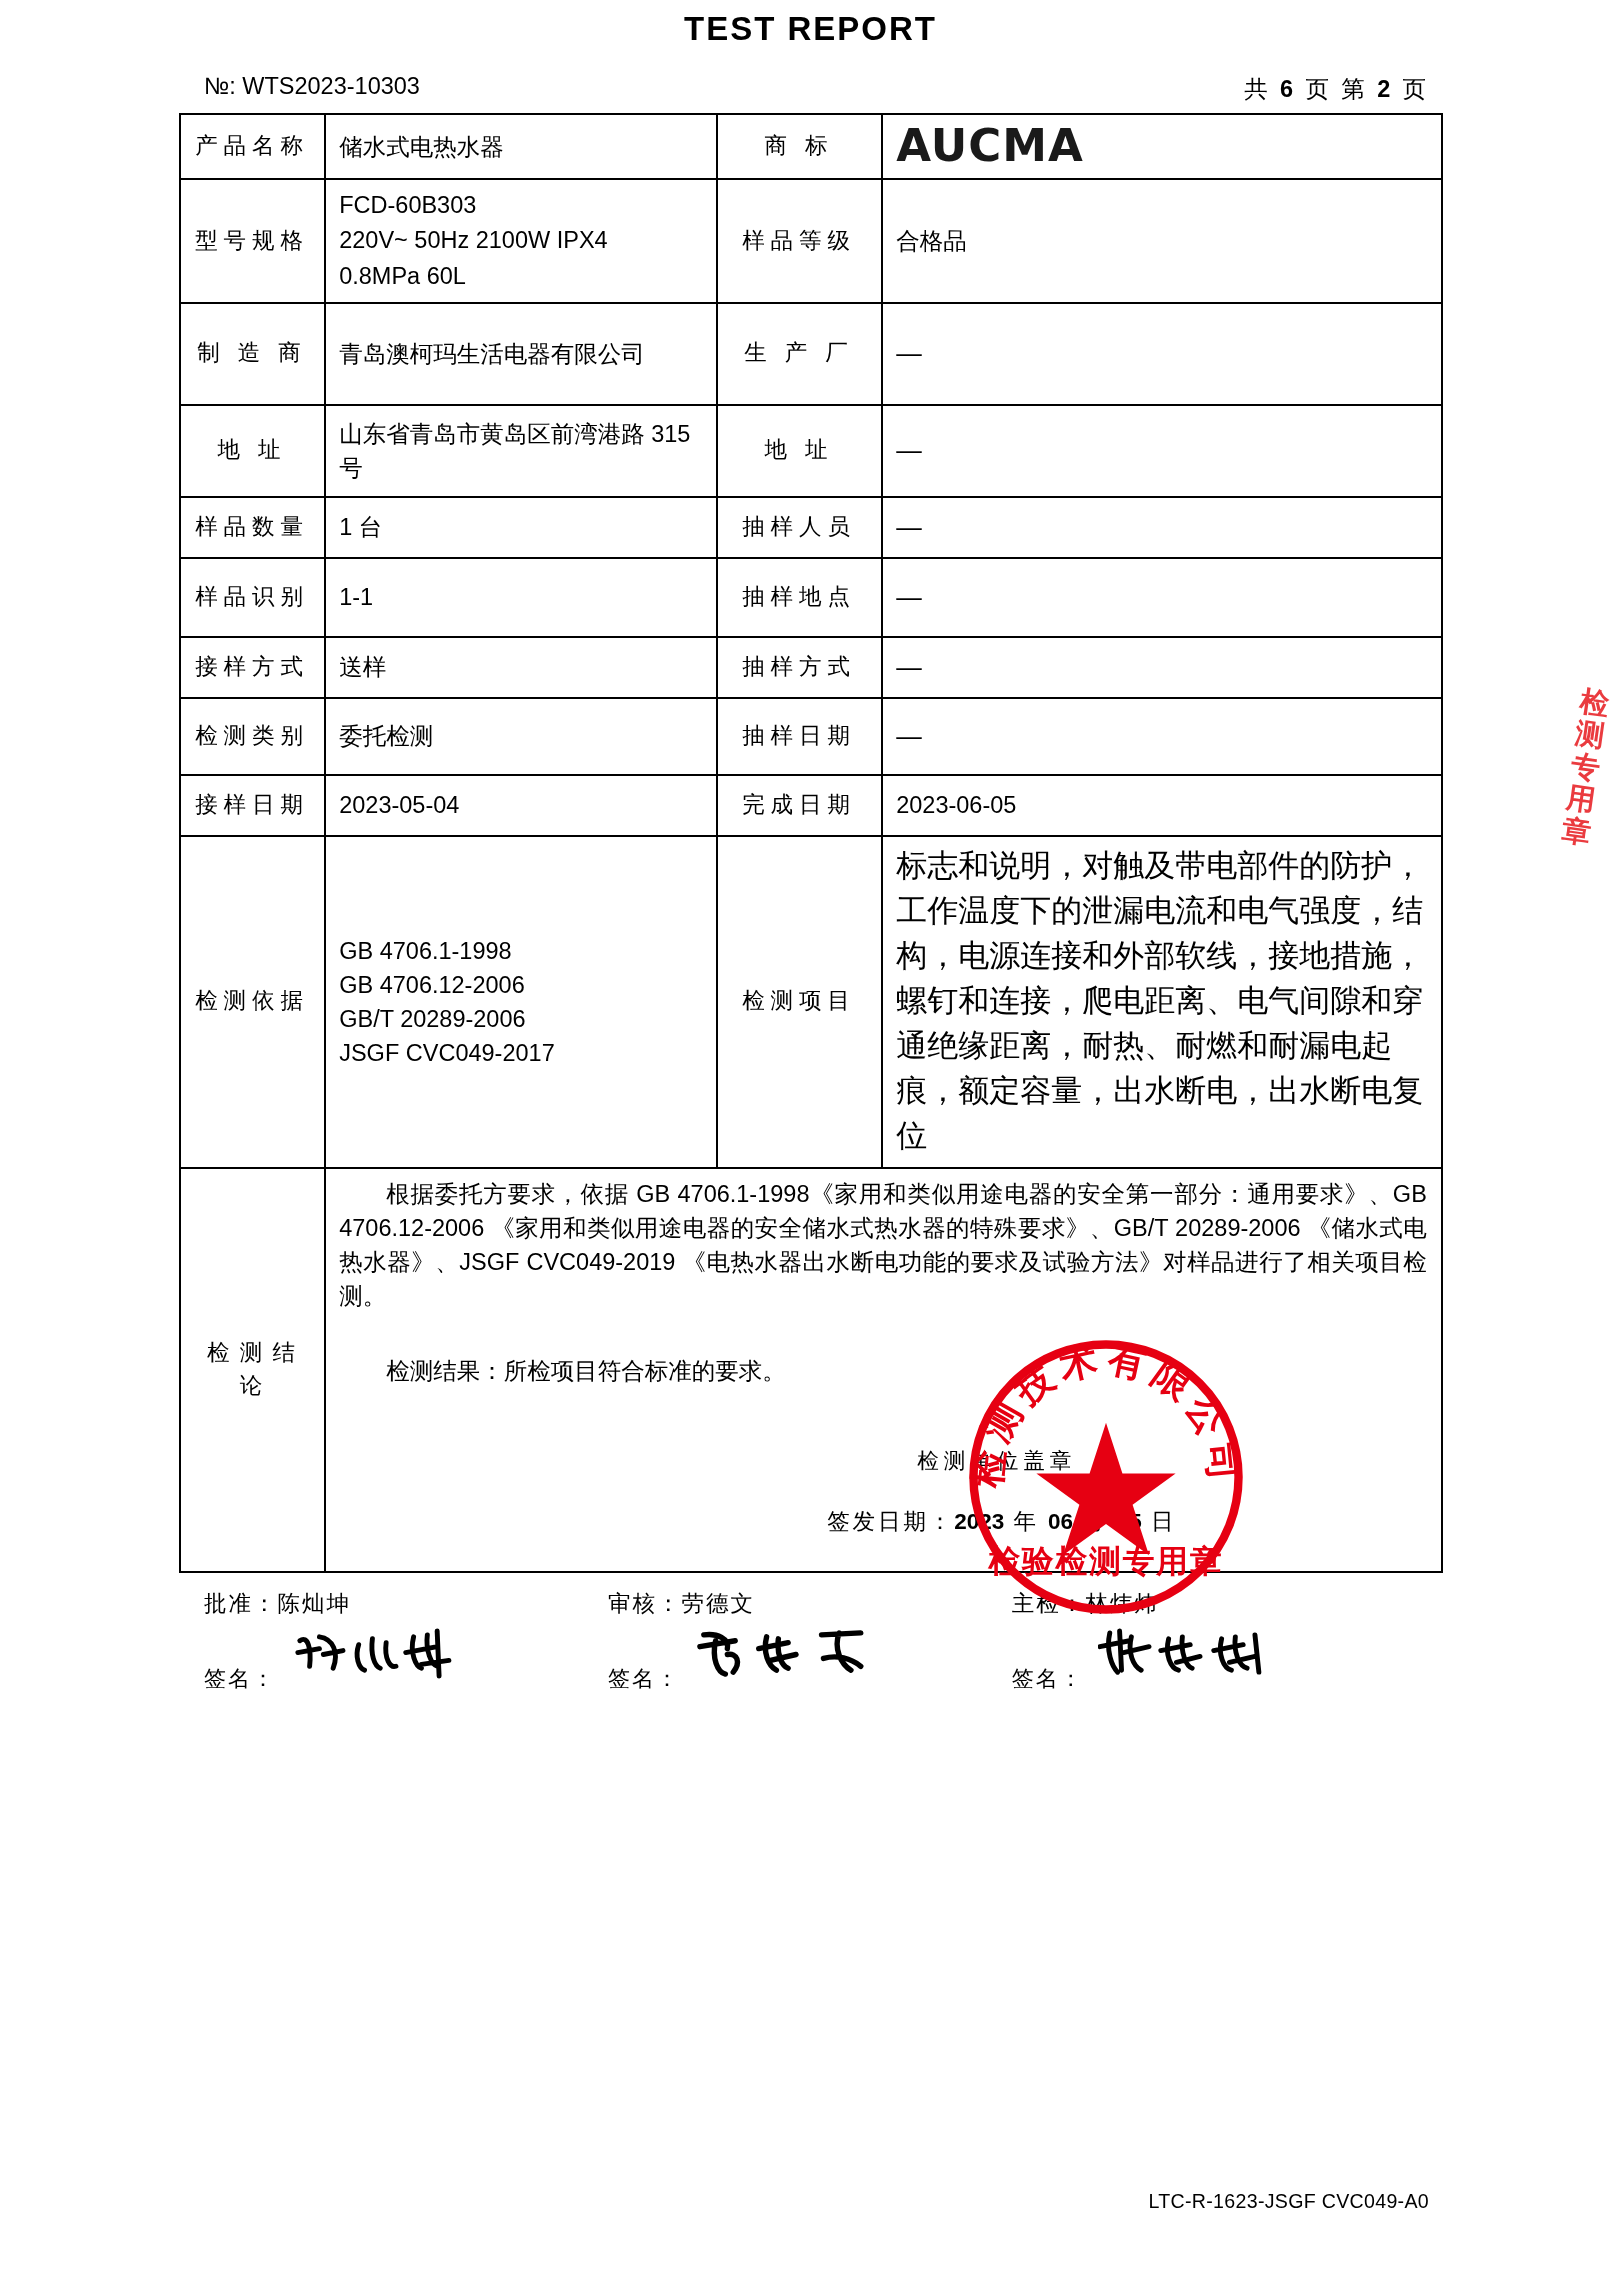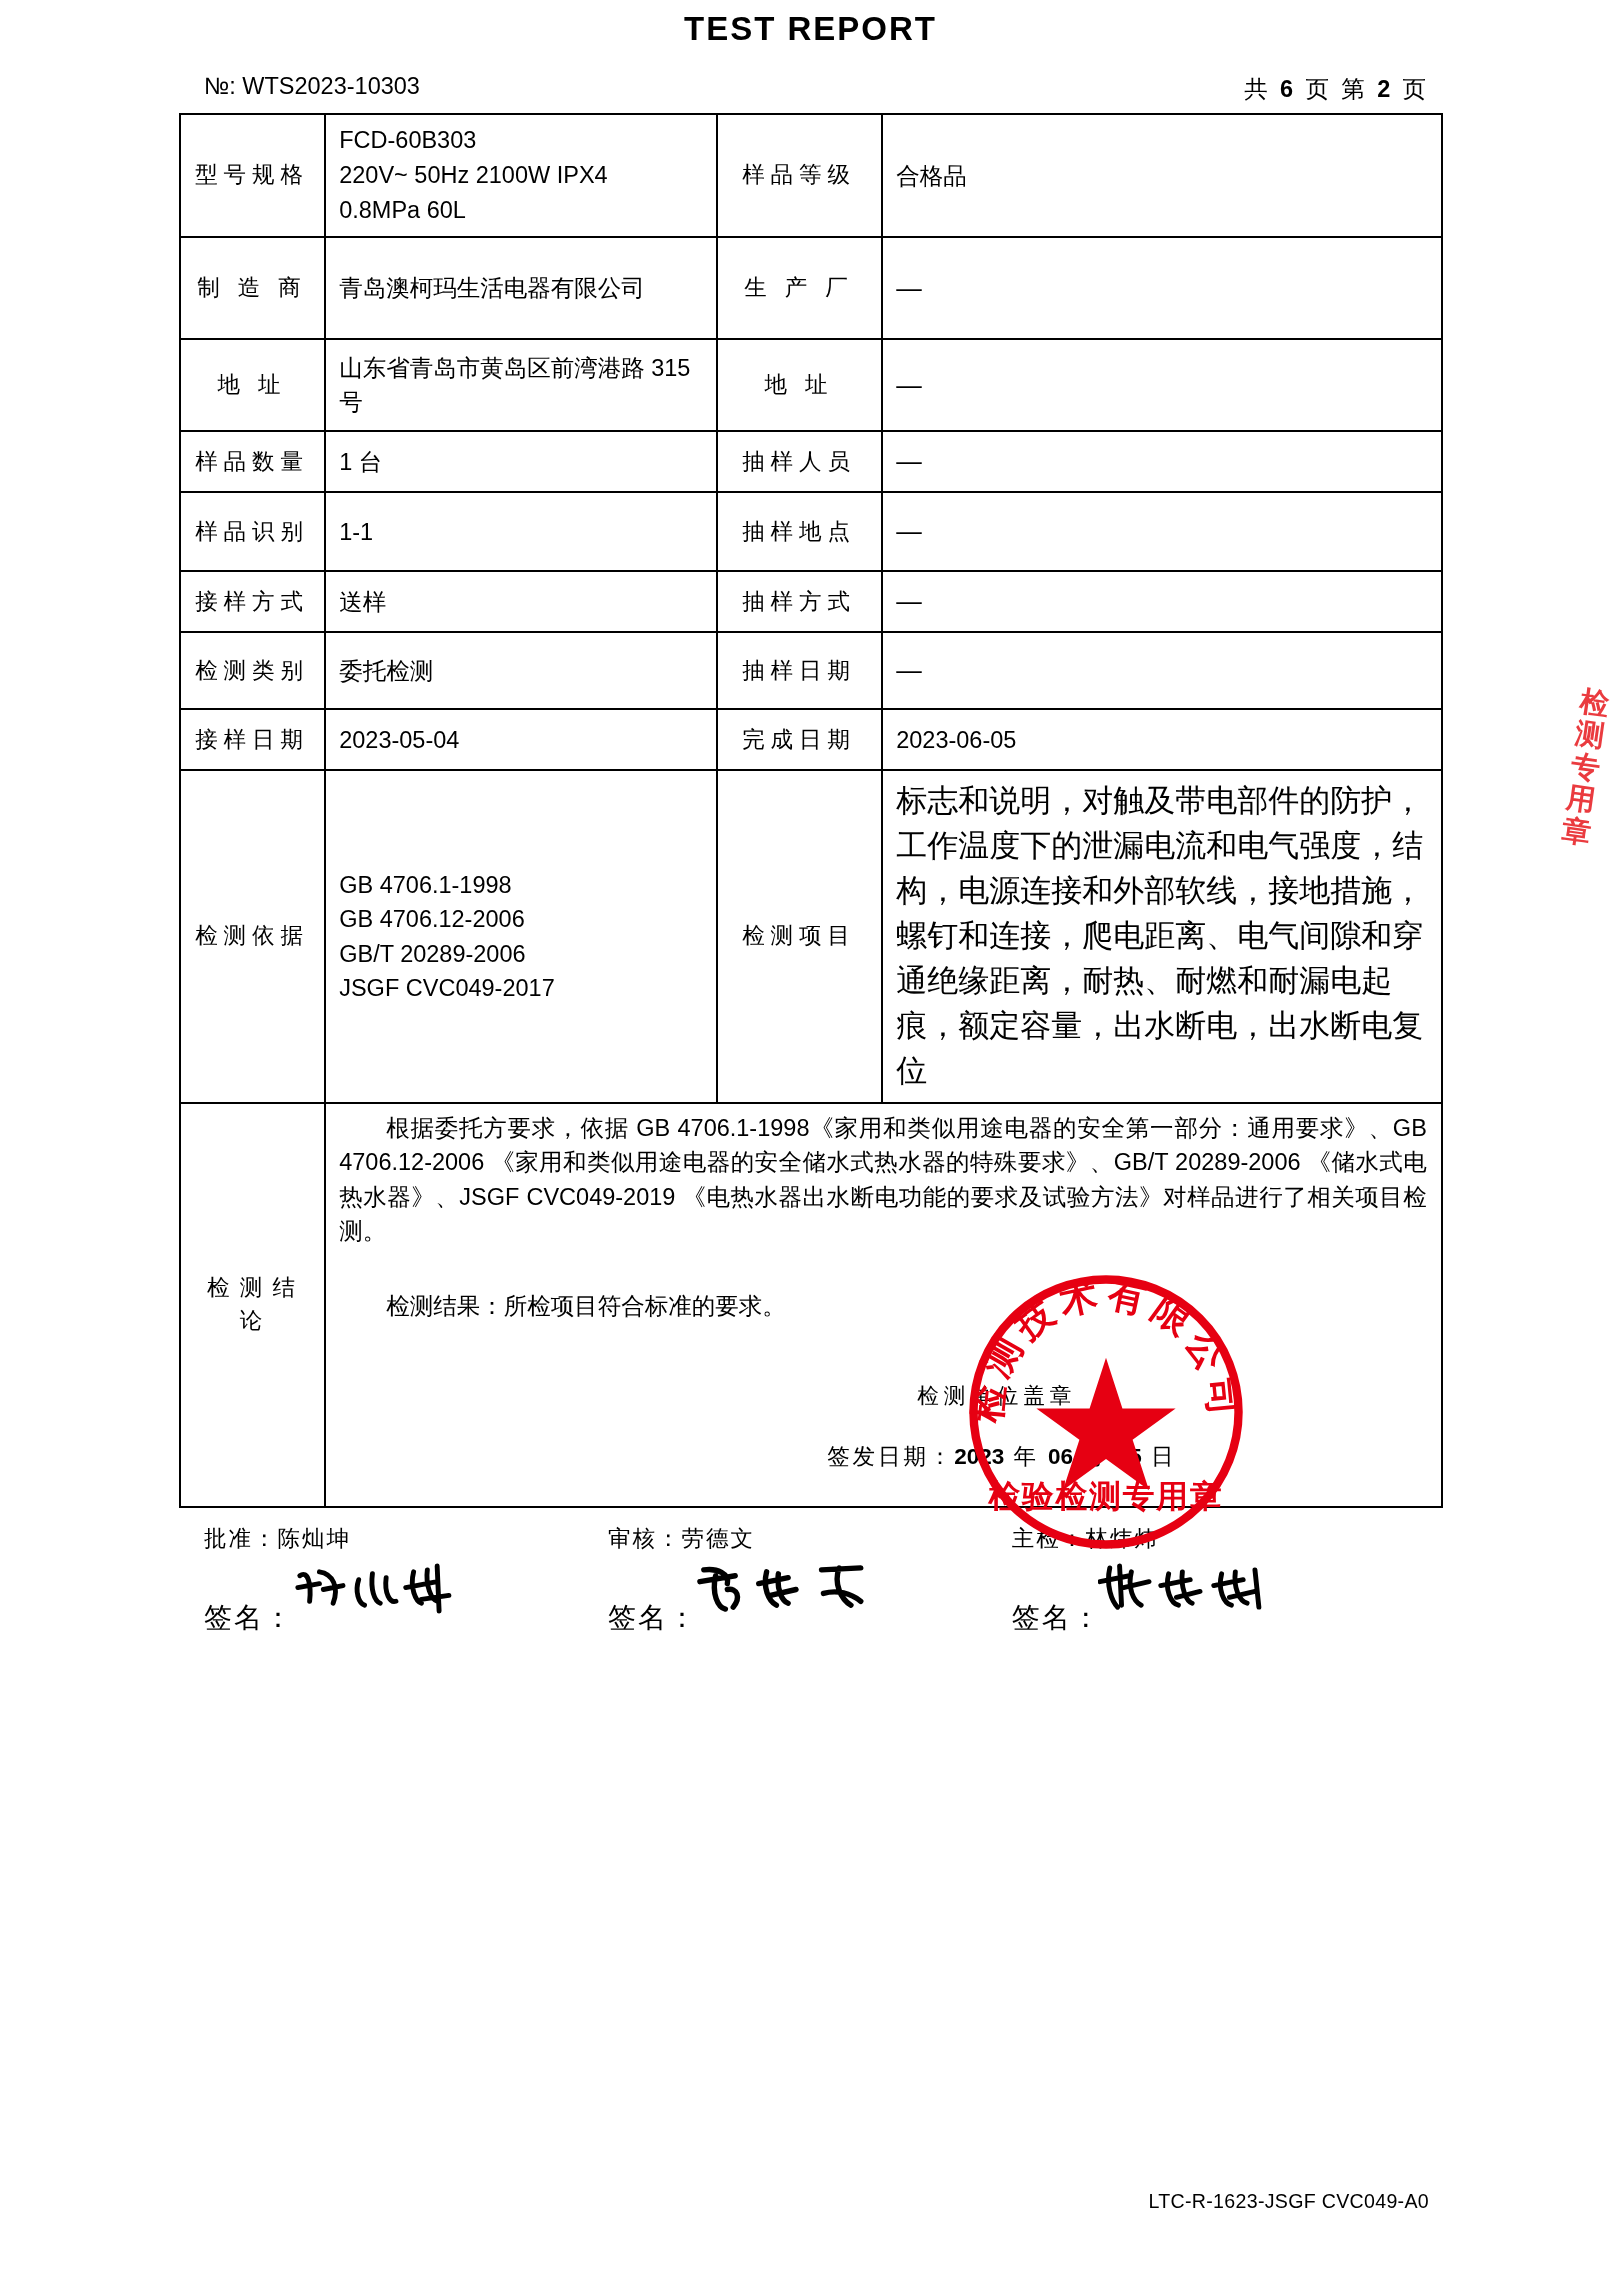--- a/index.html
+++ b/index.html
@@ -92,21 +92,21 @@
     position:absolute; left:627px; top:-108px;
     width:280px; height:280px; pointer-events:none;
   }
 
   
   .footer-names {
     display:flex; margin:15.7px 204px 0 204px; font-size:22.5px;
   }
   .footer-names > div { width:33.3%; letter-spacing:2px; }
   .footer-sigs {
-    display:flex; margin:45px 204px 17px 204px; font-size:28px;
+    display:flex; margin:45px 204px 17px 204px; font-size:22px;
     position:relative;
   }
   .footer-sigs > div { width:33.3%; position:relative; letter-spacing:2px; }
   .sig-img { position:absolute; left:86px; top:-45px; }
 
   .doc-code {
     position:absolute; right:192px; bottom:90px;
     font-size:19.6px; letter-spacing:0.3px;
   }
 
@@ -138,20 +138,28 @@
   </div>
 
   <table class="main">
     <colgroup>
       <col class="col-lbl1">
         <col class="col-val1">
         <col class="col-lbl2">
         <col class="col-val2">
     </colgroup>
     <tbody>
+      <tr style="height:63px;">
+        <td class="lbl">产品名称</td>
+        <td class="val">储水式电热水器</td>
+        <td class="lbl">商    标</td>
+        <td>
+          <span class="aucma">AUCMA</span>
+        </td>
+      </tr>
       <tr style="height:120px;">
         <td class="lbl">型号规格</td>
         <td>
           <div class="spec-line">FCD-60B303</div>
           <div class="spec-line">220V~ 50Hz 2100W IPX4</div>
           <div class="spec-line">0.8MPa 60L</div>
         </td>
         <td class="lbl">样品等级</td>
         <td class="val">合格品</td>
       </tr>

